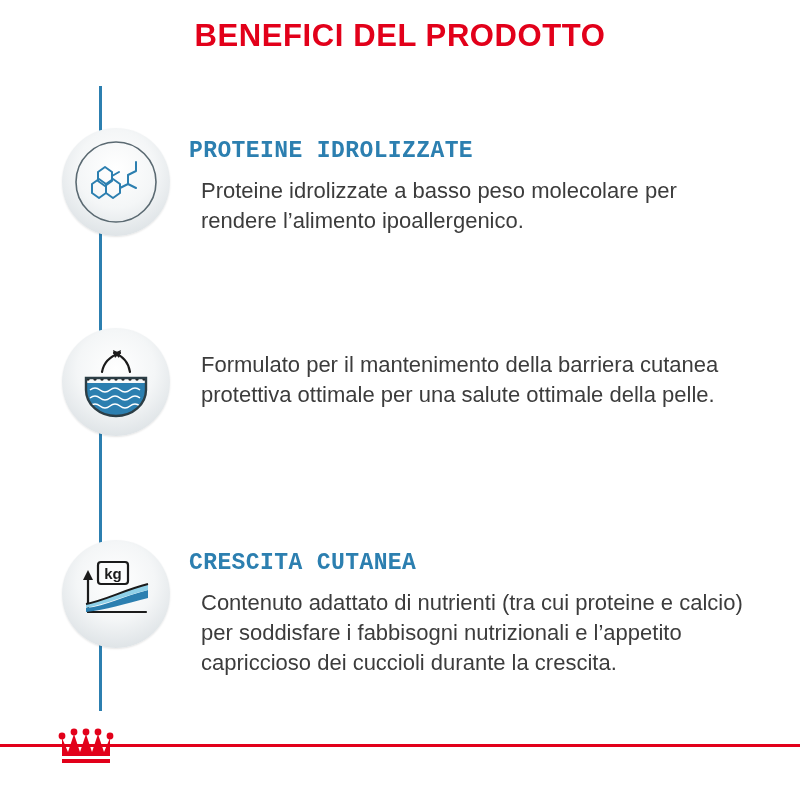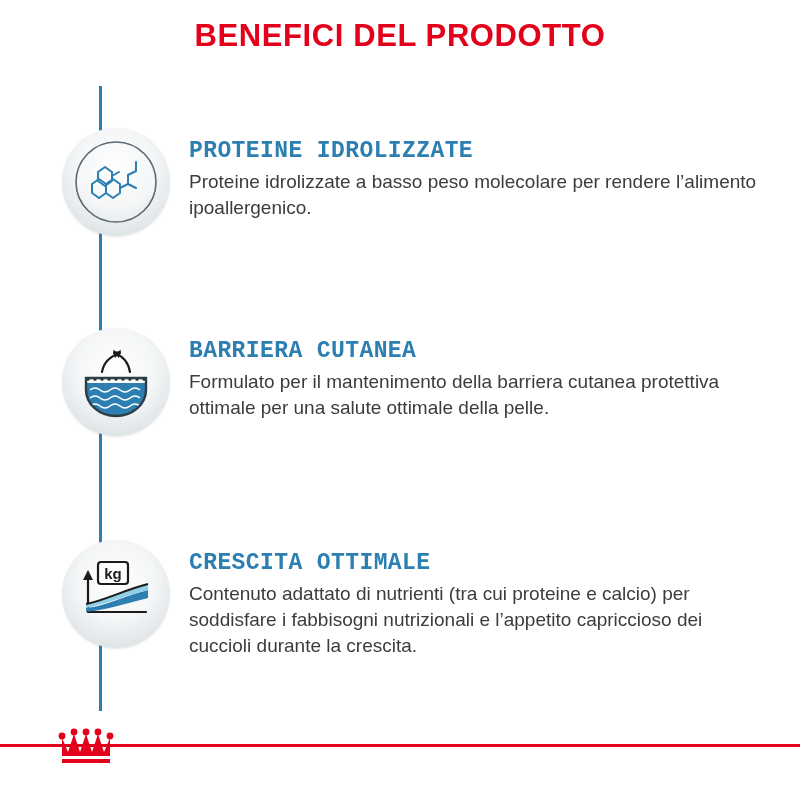--- a/index.html
+++ b/index.html
@@ -75,23 +75,23 @@
   .bhead {
     color: #2c7fb0;
     font-size: 23px;
     font-weight: bold;
     letter-spacing: 0.4px;
     margin: 0 0 5px 0;
     font-family: Liberation Mono, monospace;
   }
   .bbody {
     color: #3c3c3c;
-    font-size: 19px;
+    font-size: 22px;
     line-height: 1.37;
-    margin: 0;
+    margin: 12px;
   }
 
   
   .footer-rule {
     position: absolute;
     left: 0;
     top: 744px;
     width: 800px;
     height: 3px;
     background: #e2001a;
@@ -166,21 +166,20 @@
           <g fill="none" stroke="#ffffff" stroke-width="1.6">
             <path d="M28,62 q5,-4 10,0 q5,4 10,0 q5,-4 10,0 q5,4 10,0 q5,-4 10,0"></path>
             <path d="M28,70 q5,-4 10,0 q5,4 10,0 q5,-4 10,0 q5,4 10,0 q5,-4 10,0"></path>
             <path d="M28,78 q5,-4 10,0 q5,4 10,0 q5,-4 10,0 q5,4 10,0 q5,-4 10,0"></path>
           </g>
         </g>
         <path d="M24,50 L84,50 L84,62 a30,26 0 0 1 -60,0 Z" fill="none" stroke="#2c3e46" stroke-width="2.4"></path>
       </svg>
     </div>
     <div class="btext">
-      <p class="bhead">BARRIERA CUTANEA</p>
       <p class="bbody">Formulato per il mantenimento della barriera cutanea protettiva ottimale per una salute ottimale della pelle.</p>
     </div>
   </div>
 
   <div class="benefit b2">
     <div class="badge">
       <svg width="108" height="108" viewBox="0 0 108 108" xmlns="http://www.w3.org/2000/svg">
 
         <rect x="36" y="22" width="30" height="22" rx="3" fill="none" stroke="#1b1b1b" stroke-width="2.2"></rect>
         <text x="51" y="39" text-anchor="middle" font-family="Liberation Sans, sans-serif" font-size="15" font-weight="bold" fill="#1b1b1b">kg</text>
@@ -190,21 +189,21 @@
           <path d="M26,72 L84,72"></path>
         </g>
         <path d="M26,30 L21,40 L31,40 Z" fill="#1b1b1b"></path>
 
         <path d="M24,68 C44,66 62,56 86,50 L86,58 C62,64 44,70 24,72 Z" fill="#2c7fb0"></path>
         <path d="M24,64 C44,60 62,50 86,44 L86,50 C62,56 44,64 24,68 Z" fill="#8fd0e8"></path>
         <path d="M24,64 C44,60 62,50 86,44" fill="none" stroke="#1b1b1b" stroke-width="2"></path>
       </svg>
     </div>
     <div class="btext">
-      <p class="bhead">CRESCITA OTTIMALE</p>
+      <p class="bhead">CRESCITA CUTANEA</p>
       <p class="bbody">Contenuto adattato di nutrienti (tra cui proteine e calcio) per soddisfare i fabbisogni nutrizionali e l’appetito capriccioso dei cuccioli durante la crescita.</p>
     </div>
   </div>
 
   <div class="footer-rule"></div>
   <div class="crown">
     <svg width="70" height="52" viewBox="0 0 70 52" xmlns="http://www.w3.org/2000/svg">
       <g fill="#e2001a">
         <path d="M6,16 L12,30 L18,12 L24,30 L30,12 L36,30 L42,12 L48,30 L54,16 L54,34 L6,34 Z"></path>
         <rect x="6" y="37" width="48" height="4"></rect>

